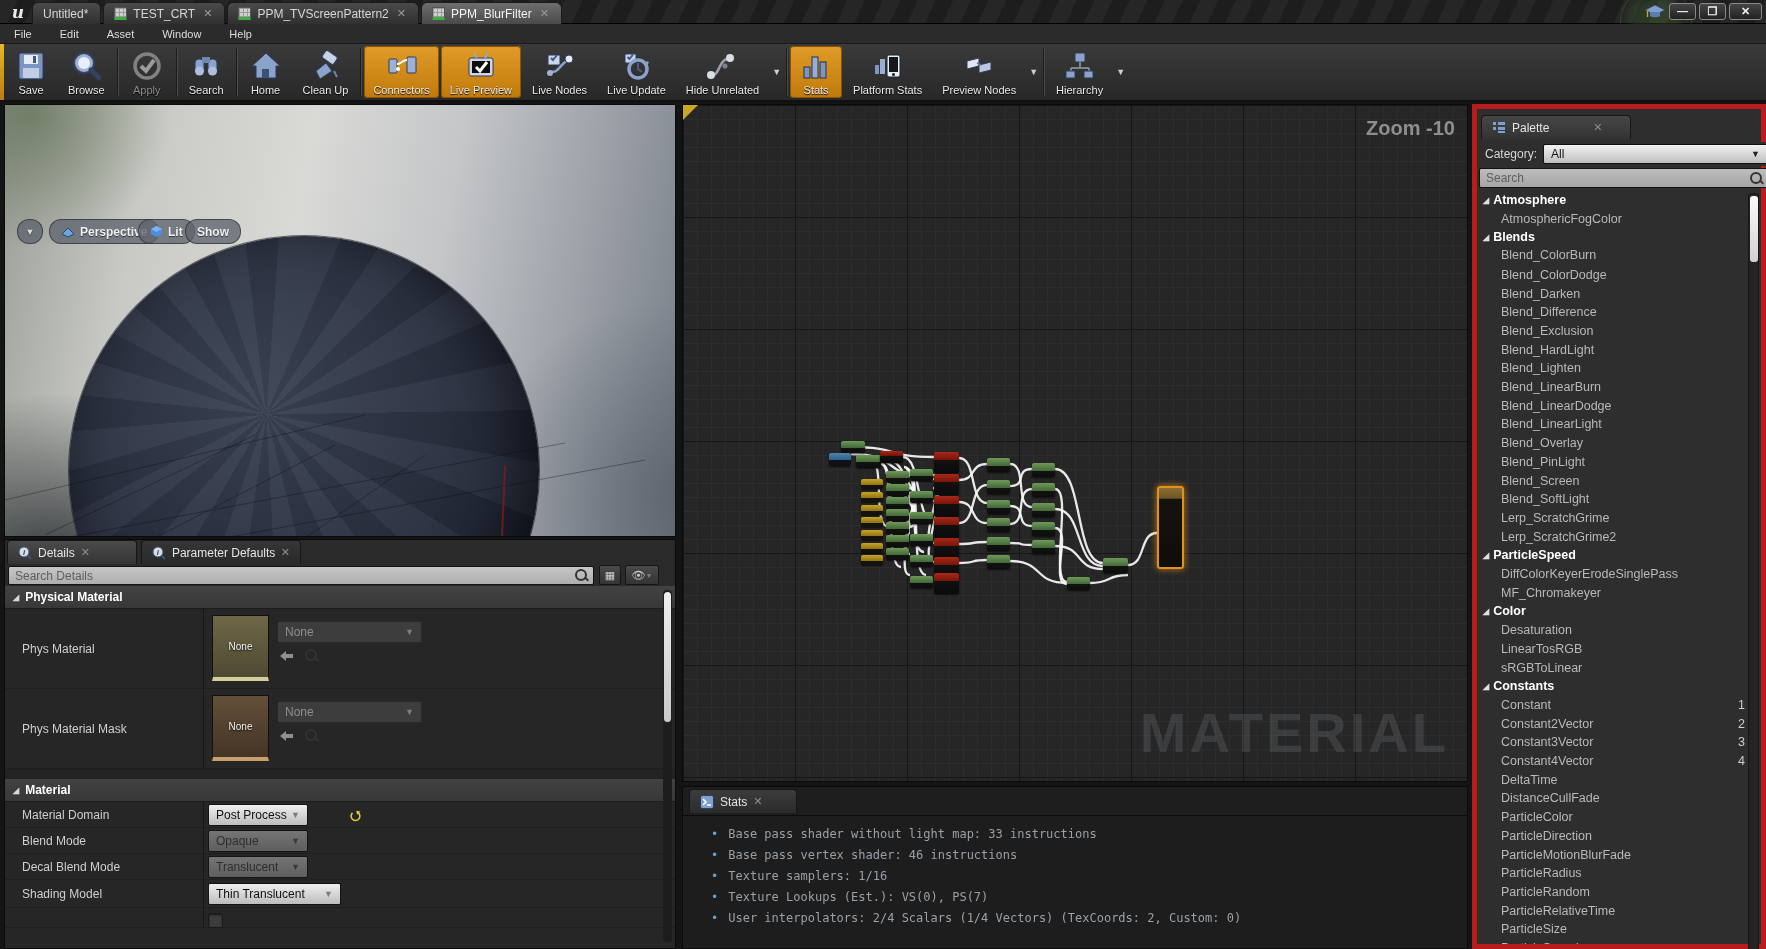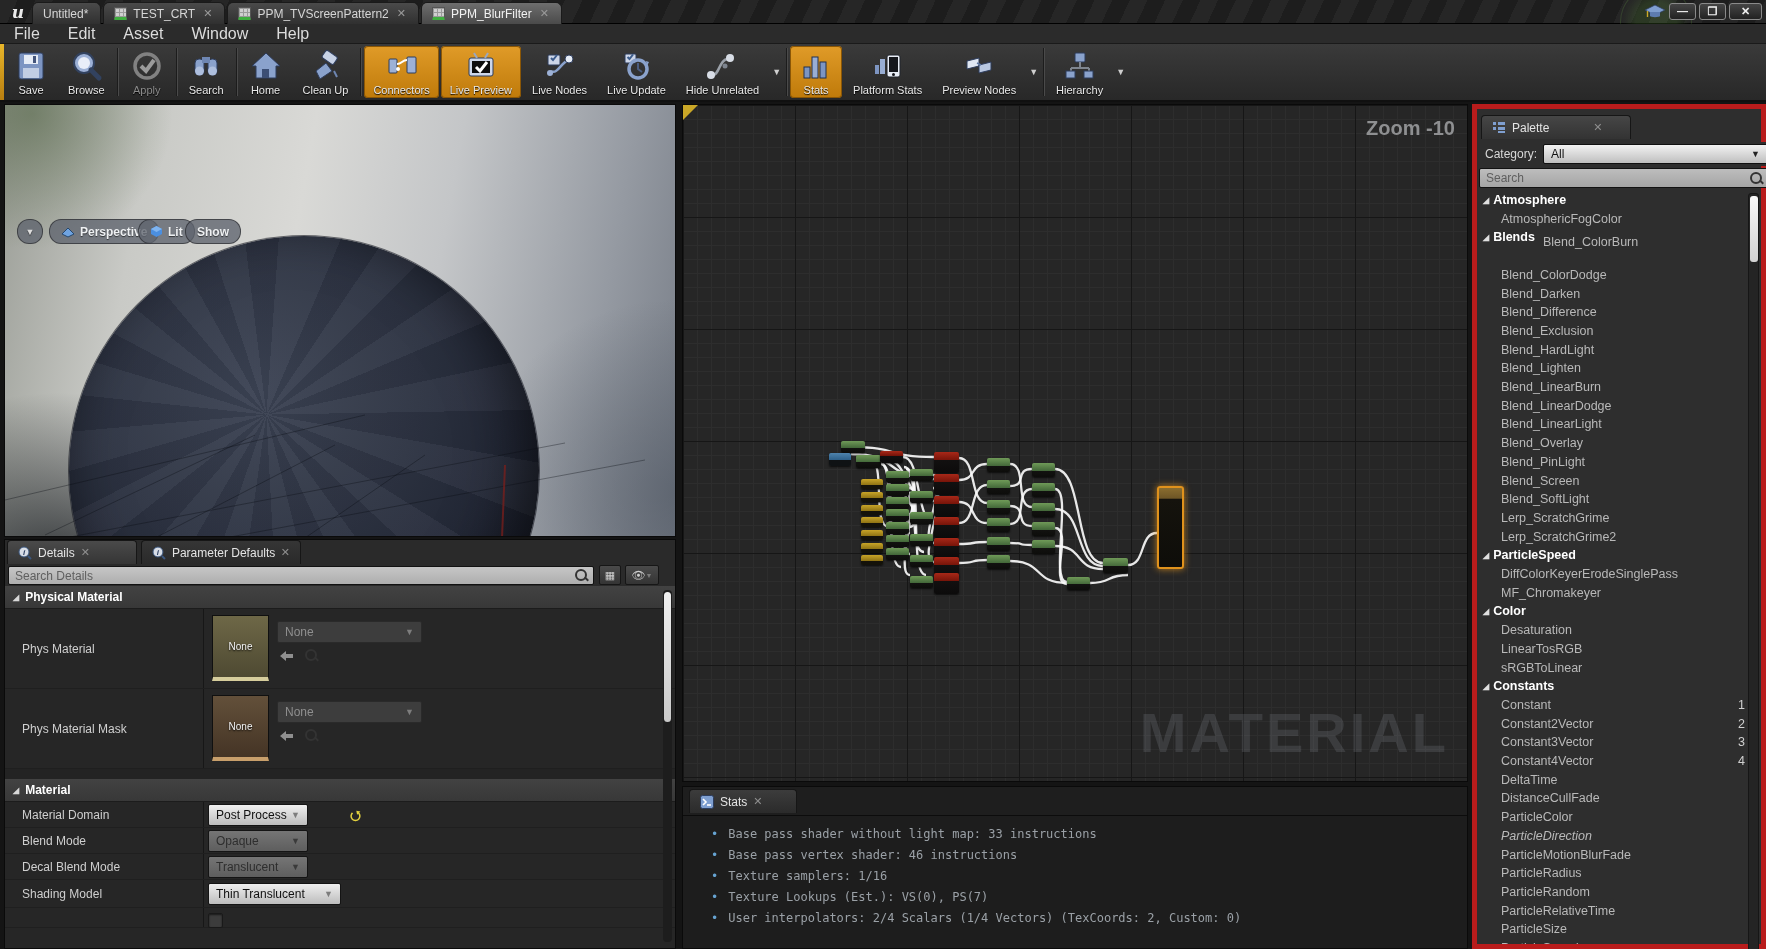--- a/index.html
+++ b/index.html
@@ -31,21 +31,21 @@
   #tutor-cap { position:absolute; left:1644px; top:4px; width:22px; height:16px; }
   .winbtns { position:absolute; right:4px; top:3px; display:flex; gap:3px; }
   .winbtn { width:27px; height:17px; border:1px solid #8a8a8a; border-radius:3px;
     background:linear-gradient(#454545,#222); color:#eee; font-size:11px; font-weight:bold;
     text-align:center; line-height:15px; }
   .winbtn.close { width:33px; }
 
   
   #menubar { position:absolute; left:0; top:24px; width:1766px; height:20px;
     background:#2b2b2b; border-bottom:1px solid #1a1a1a; display:flex; align-items:center; }
-  .menu-item { color:#dcdcdc; font-size:16px; padding:0 14px; line-height:20px; }
+  .menu-item { color:#dcdcdc; font-size:11px; padding:0 14px; line-height:20px; }
 
   
   #toolbar { position:absolute; left:0; top:44px; width:1766px; height:58px;
     background:linear-gradient(#3a3a3a,#282828); border-bottom:2px solid #101010; display:flex; align-items:stretch; }
   #toolbar-accent { width:4px; background:linear-gradient(#e8b62a,#b87e10); }
   .tb-group-sep { width:1px; background:#1c1c1c; margin:4px 2px; box-shadow:1px 0 0 #4a4a4a; }
   .tb-btn { display:flex; flex-direction:column; align-items:center; justify-content:flex-start;
     padding:3px 9px 2px; margin:1px 1px; border-radius:4px; color:#e8e8e8; font-size:11px; }
   .tb-btn .ico { width:34px; height:34px; }
   .tb-btn .lbl { margin-top:1px; white-space:nowrap; text-shadow:0 1px 1px #000; }
@@ -734,21 +734,21 @@
           <div class="tri">◢</div>
           <div class="pl-label">Atmosphere</div>
         </div>
         <div class="pal-row" style="top: 18.7px;">
           <div class="pl-label">AtmosphericFogColor</div>
         </div>
         <div class="pal-row hdr" style="top: 37.4px;">
           <div class="tri">◢</div>
           <div class="pl-label">Blends</div>
         </div>
-        <div class="pal-row" style="top: 42px; padding-left: 42px;">
+        <div class="pal-row" style="top: 55px;">
           <div class="pl-label">Blend_ColorBurn</div>
         </div>
         <div class="pal-row" style="top: 74.8px;">
           <div class="pl-label">Blend_ColorDodge</div>
         </div>
         <div class="pal-row" style="top: 93.5px;">
           <div class="pl-label">Blend_Darken</div>
         </div>
         <div class="pal-row" style="top: 112.2px;">
           <div class="pl-label">Blend_Difference</div>
@@ -834,21 +834,21 @@
         </div>
         <div class="pal-row" style="top: 579.7px;">
           <div class="pl-label">DeltaTime</div>
         </div>
         <div class="pal-row" style="top: 598.4px;">
           <div class="pl-label">DistanceCullFade</div>
         </div>
         <div class="pal-row" style="top: 617.1px;">
           <div class="pl-label">ParticleColor</div>
         </div>
-        <div class="pal-row" style="top: 635.8px; font-style: italic;">
+        <div class="pal-row" style="top: 635.8px;">
           <div class="pl-label">ParticleDirection</div>
         </div>
         <div class="pal-row" style="top: 654.5px;">
           <div class="pl-label">ParticleMotionBlurFade</div>
         </div>
         <div class="pal-row" style="top: 673.2px;">
           <div class="pl-label">ParticleRadius</div>
         </div>
         <div class="pal-row" style="top: 691.9px;">
           <div class="pl-label">ParticleRandom</div>

